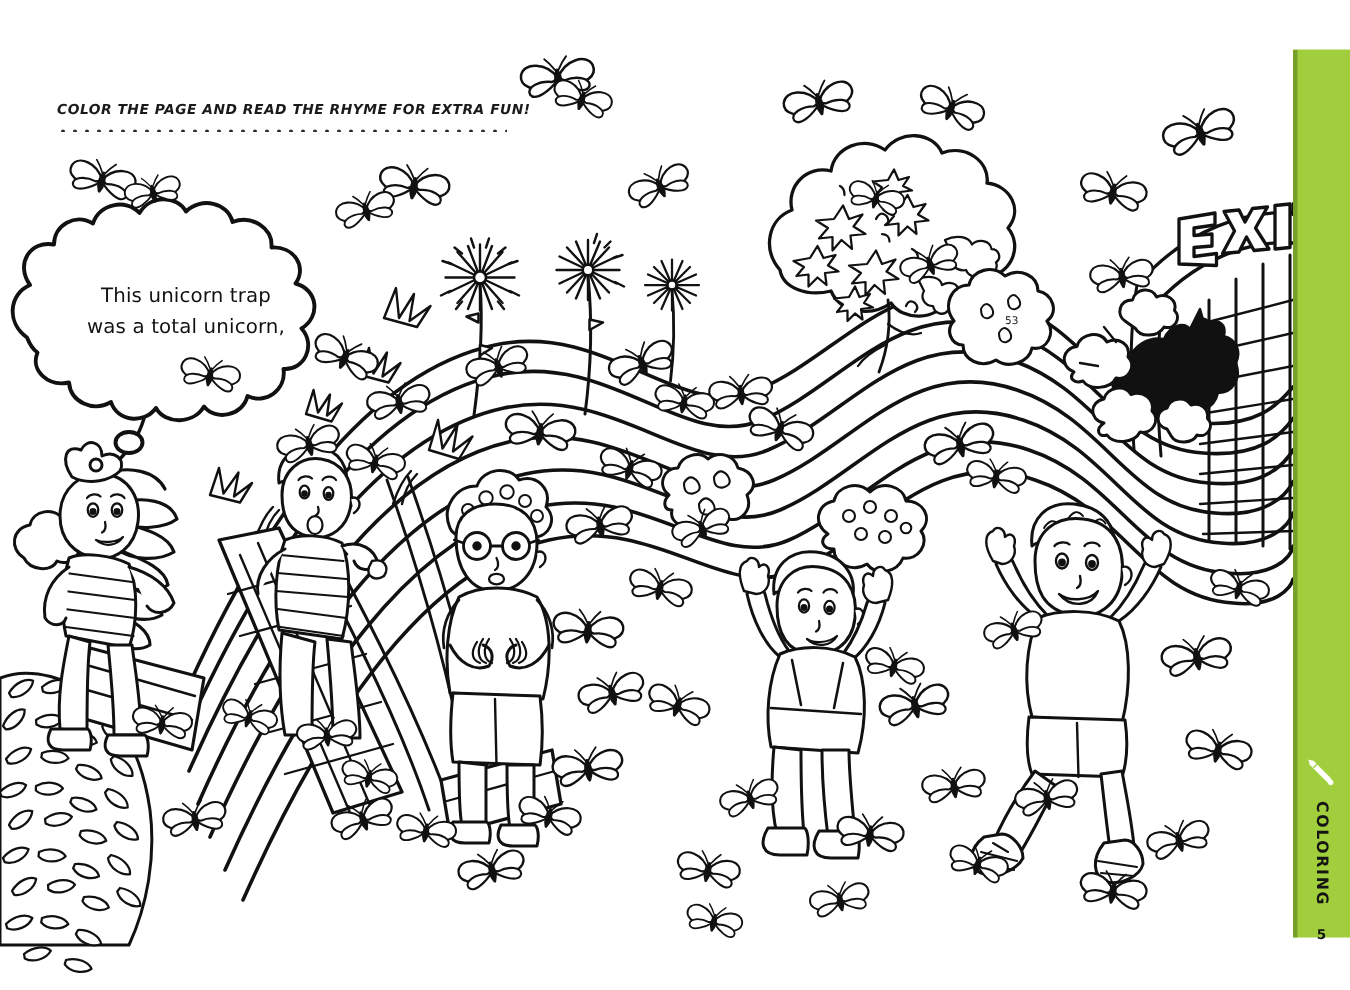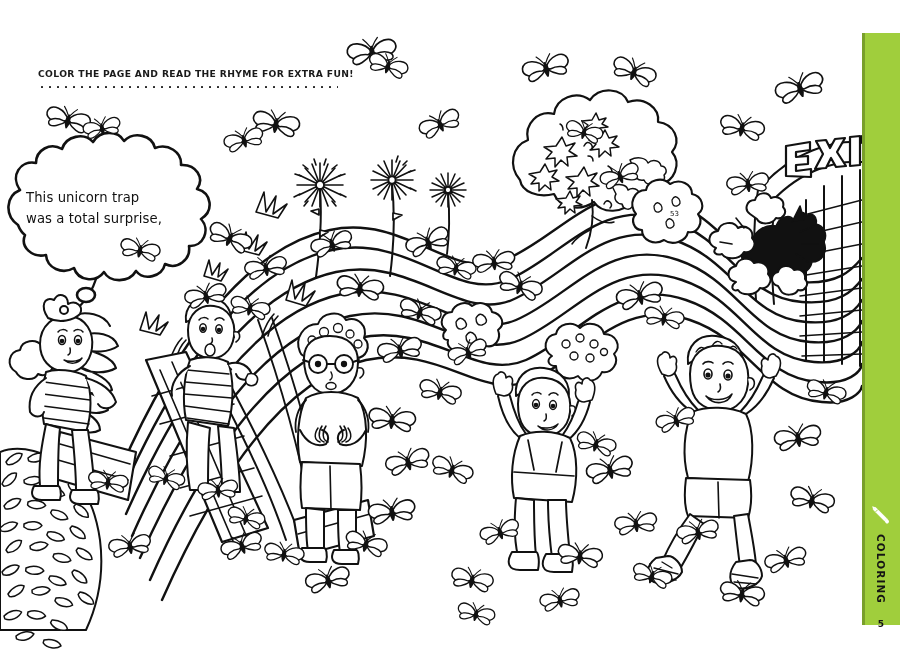--- a/index.html
+++ b/index.html
@@ -29,20 +29,21 @@
     top: 68px;
     width: 300px;
   }
   #instruction-text {
     font-family: "DejaVu Sans", sans-serif;
     font-size: 9.2px;
     font-weight: 700;
     letter-spacing: 0.35px;
     color: #1a1a1a;
     white-space: nowrap;
+    font-style: italic;
   }
   #instruction-dots {
     margin-top: 6px;
     height: 3px;
     background-image: radial-gradient(circle, #2b2b2b 0 1.1px, transparent 1.3px);
     background-size: 8px 3px;
     background-repeat: repeat-x;
     background-position: 0 1px;
   }
   
@@ -53,20 +54,21 @@
     width: 900px;
     height: 660px;
   }
   #artwork svg { display: block; }
   
   #rhyme-text {
     position: absolute;
     left: 26px;
     top: 188px;
     width: 196px;
+    text-align: center;
     font-family: "DejaVu Sans", sans-serif;
     font-size: 13.2px;
     line-height: 20.5px;
     color: #111111;
     letter-spacing: 0.1px;
   }
   
   #side-tab {
     position: absolute;
     left: 862px;
@@ -732,21 +734,21 @@
     </svg>
   </div>
 
   <div id="instruction-block">
     <div id="instruction-text">COLOR THE PAGE AND READ THE RHYME FOR EXTRA FUN!</div>
     <div id="instruction-dots"></div>
   </div>
 
   <div id="rhyme-text">
     <div>This unicorn trap</div>
-    <div>was a total surprise,</div>
+    <div>was a total unicorn,</div>
   </div>
 
   <div id="side-tab">
     <div id="tab-pencil-icon">
       <svg width="20" height="20" viewBox="0 0 20 20" xmlns="http://www.w3.org/2000/svg">
         <g transform="rotate(90 10 10)">
           <path d="M2.2,15.6 L4.6,13.2 L13.6,4.2 L15.9,6.5 L6.9,15.5 L4.5,17.9 Z" fill="#ffffff" stroke="#ffffff" stroke-width="0.6" stroke-linejoin="round"></path>
           <path d="M2.2,15.6 L4.5,17.9 L1.3,18.8 Z" fill="#ffffff"></path>
           <path d="M13.6,4.2 L15.3,2.5 C16.1,1.8 17.3,1.9 18,2.6 C18.7,3.3 18.7,4.5 18,5.2 L15.9,6.5 Z" fill="#ffffff"></path>
           <path d="M4.6,13.2 L6.9,15.5" stroke="#a0ce3c" stroke-width="0.9" fill="none"></path>

